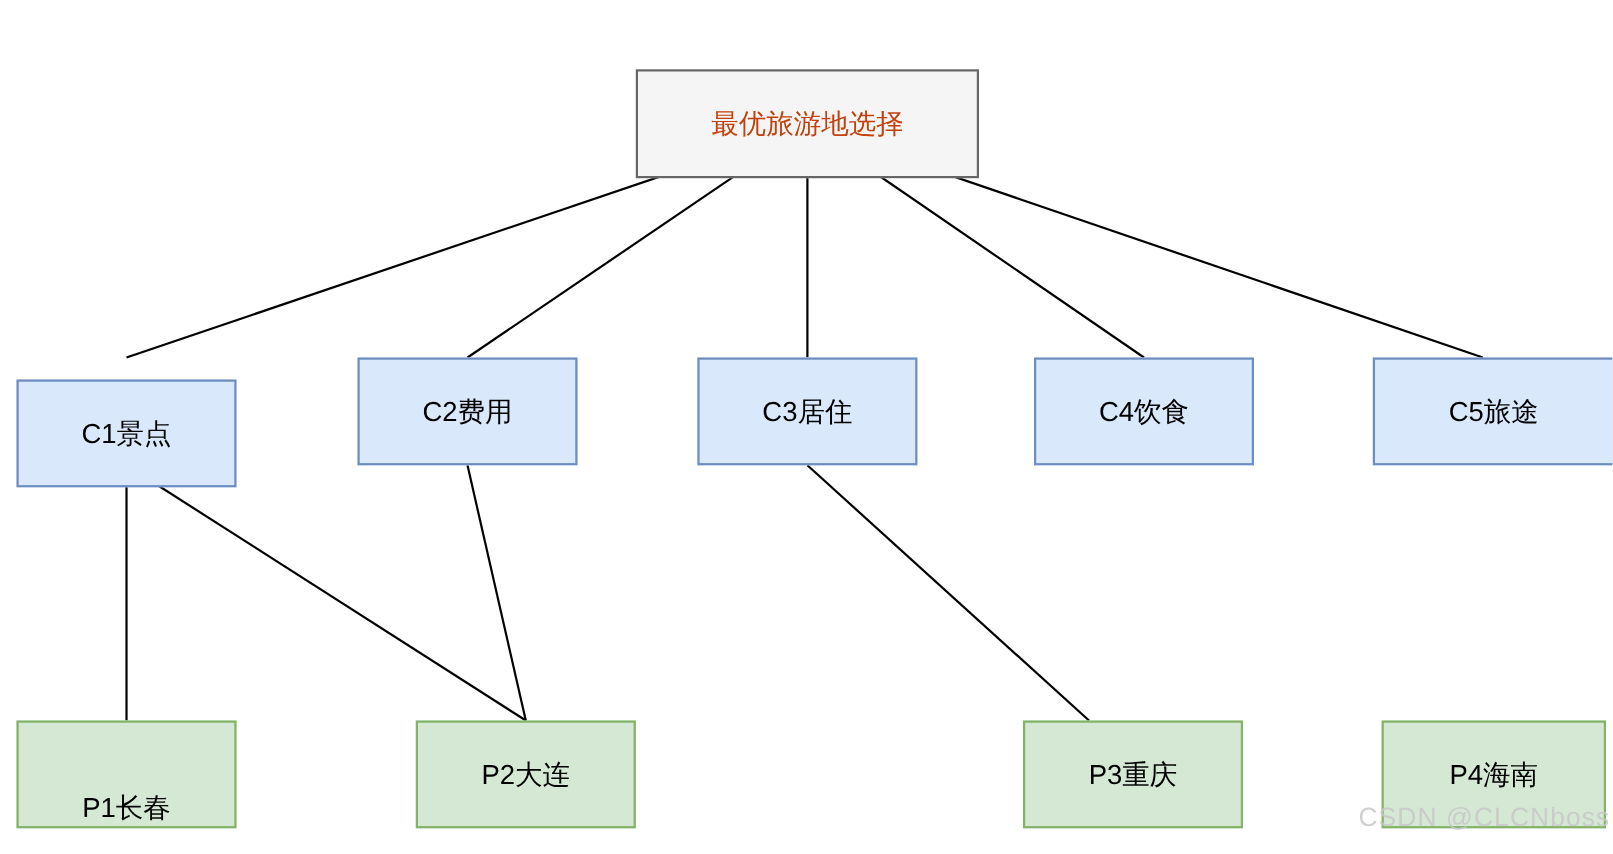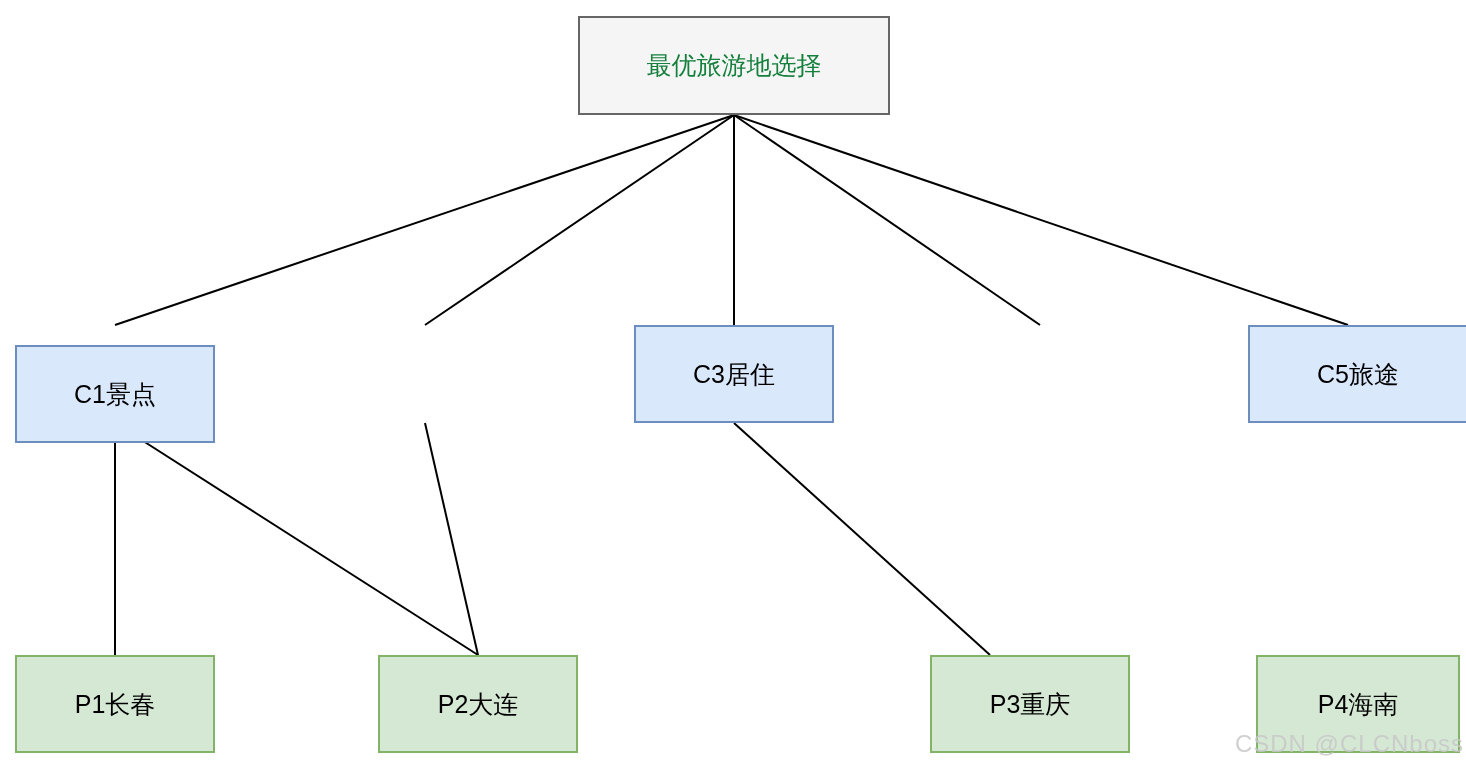--- a/index.html
+++ b/index.html
@@ -33,38 +33,39 @@
     justify-content: center;
     font-size: 25px;
     color: #000000;
     text-align: center;
     z-index: 2;
     white-space: nowrap;
   }
   .node.goal {
     background: var(--goal_fill, #f5f5f5);
     border: 2px solid var(--goal_border, #666666);
-    color: #15803d;
+    color: #c2410c;
+    margin-top: 47px;
   }
   .node.criterion {
     background: var(--criterion_fill, #dae8fc);
     border: 2px solid var(--criterion_border, #6c8ebf);
   }
   .node.alternative {
     background: var(--alternative_fill, #d5e8d4);
     border: 2px solid var(--alternative_border, #82b366);
   }
   
   #node-goal { left: 578px; top: 16px;  width: 312px; height: 99px; }
   #node-c1   { left: 15px;   top: 325px; width: 200px; height: 98px; margin-top: 20px; }
   #node-c2   { left: 325px;  top: 325px; width: 200px; height: 98px; }
   #node-c3   { left: 634px;  top: 325px; width: 200px; height: 98px; }
   #node-c4   { left: 940px;  top: 325px; width: 200px; height: 98px; }
   #node-c5   { left: 1248px; top: 325px; width: 220px; height: 98px; }
-  #node-p1   { left: 15px;   top: 655px; width: 200px; height: 98px; }
+  #node-p1   { left: 15px;   top: 655px; width: 200px; height: 98px; align-items: flex-end; }
   #node-p2   { left: 378px;  top: 655px; width: 200px; height: 98px; }
   #node-p3   { left: 890px;  top: 655px; width: 200px; height: 98px; margin-left: 40px; }
   #node-p4   { left: 1256px; top: 655px; width: 204px; height: 98px; }
 
   .watermark {
     position: absolute;
     right: 2px;
     top: 730px;
     font-size: 24px;
     color: var(--watermark_color, #c8c8c8);
@@ -91,22 +92,28 @@
     <line x1="734" y1="423" x2="990" y2="655"></line>
   </svg>
 
   <div id="node-goal" class="node goal">
     <span>最优旅游地选择</span>
   </div>
 
   <div id="node-c1" class="node criterion">
     <span>C1景点</span>
   </div>
+  <div id="node-c2" class="node criterion">
+    <span>C2费用</span>
+  </div>
   <div id="node-c3" class="node criterion">
     <span>C3居住</span>
+  </div>
+  <div id="node-c4" class="node criterion">
+    <span>C4饮食</span>
   </div>
   <div id="node-c5" class="node criterion">
     <span>C5旅途</span>
   </div>
 
   <div id="node-p1" class="node alternative">
     <span>P1长春</span>
   </div>
   <div id="node-p2" class="node alternative">
     <span>P2大连</span>

